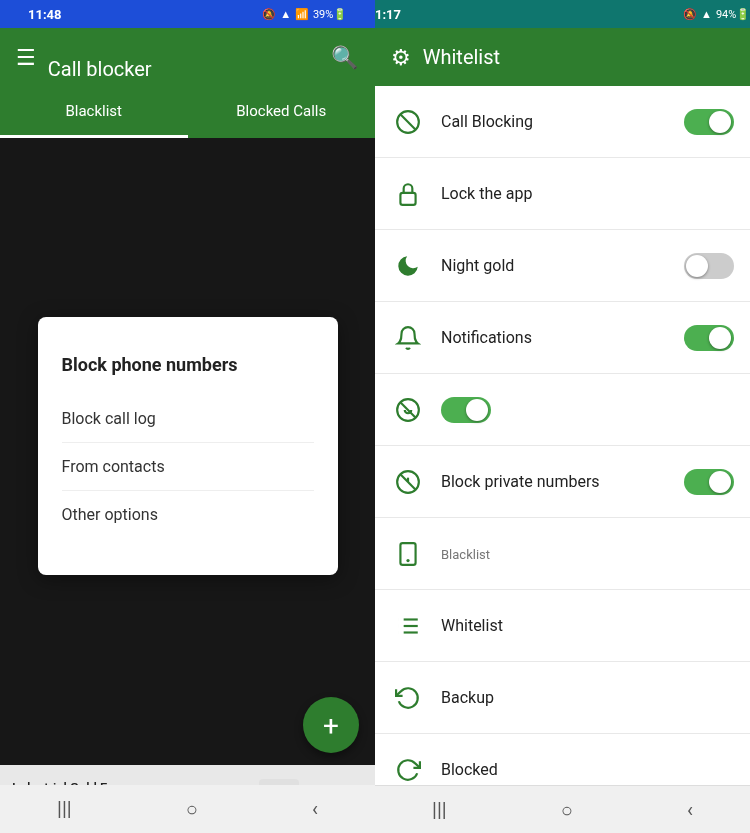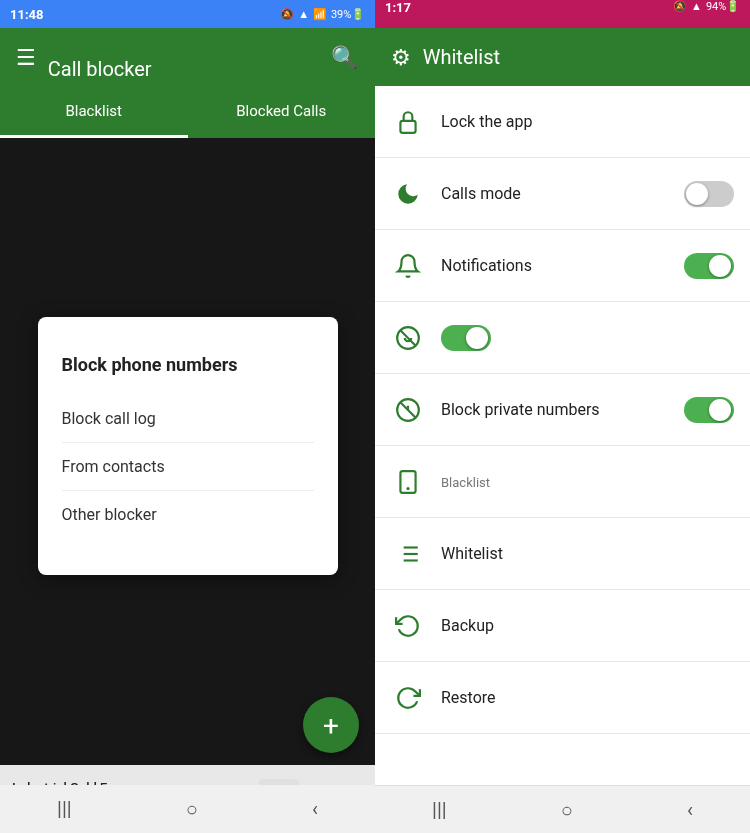--- a/index.html
+++ b/index.html
@@ -17,25 +17,25 @@
     .left-panel {
       width: 375px;
       height: 833px;
       display: flex;
       flex-direction: column;
       background: #555;
       position: relative;
     }
 
     .status-bar-left {
-      background: #3b82f6;
+      background: #1d4ed8;
       height: 28px;
       display: flex;
       align-items: center;
-      padding: 0 10px;
+      padding: 0 28px;
       color: white;
       font-size: 13px;
       justify-content: space-between;
     }
 
     .status-time-left {
       font-weight: bold;
     }
 
     .status-icons-left {
@@ -212,25 +212,25 @@
     
     .right-panel {
       width: 375px;
       height: 833px;
       display: flex;
       flex-direction: column;
       background: white;
     }
 
     .status-bar-right {
-      background: #be185d;
+      background: #0f766e;
       height: 28px;
       display: flex;
-      align-items: flex-start;
-      padding: 0 10px;
+      align-items: center;
+      padding: 0 0;
       color: white;
       font-size: 13px;
       justify-content: space-between;
     }
 
     .status-time-right {
       font-weight: bold;
     }
 
     .status-icons-right {
@@ -377,21 +377,21 @@
       <span>Blocked Calls</span>
     </div>
   </div>
 
   <div class="left-content">
     <div class="modal-overlay">
       <div class="modal-box">
         <div class="modal-title">Block phone numbers</div>
         <div class="modal-item">Block call log</div>
         <div class="modal-item">From contacts</div>
-        <div class="modal-item">Other blocker</div>
+        <div class="modal-item">Other options</div>
       </div>
     </div>
 
     <div class="fab">
       <span>+</span>
     </div>
 
     <div class="ad-bar">
       <div class="ad-text">
         <div class="ad-title">Industrial Gold Furnace</div>
@@ -423,36 +423,50 @@
 
   <div class="app-bar-right">
     <span style="color:white;font-size:22px;">⚙</span>
     <span class="app-title-right">Whitelist</span>
   </div>
 
   <div class="settings-list" id="settings-list">
       <div class="settings-item">
         <div class="item-icon">
           <svg viewBox="0 0 24 24" fill="none" stroke="#2e7d2e" stroke-width="2" width="26" height="26">
+        <circle cx="12" cy="12" r="10"></circle>
+            <line x1="4.93" y1="4.93" x2="19.07" y2="19.07"></line>
+      </svg>
+        </div>
+        <div class="item-text">
+          <div class="item-label">Call Blocking</div>
+        </div>
+        <div class="toggle on">
+          <div class="toggle-knob"></div>
+        </div>
+      </div>
+      <div class="settings-item">
+        <div class="item-icon">
+          <svg viewBox="0 0 24 24" fill="none" stroke="#2e7d2e" stroke-width="2" width="26" height="26">
         <rect x="5" y="11" width="14" height="11" rx="2"></rect>
             <path d="M8 11V7a4 4 0 018 0v4"></path>
       </svg>
         </div>
         <div class="item-text">
           <div class="item-label">Lock the app</div>
         </div>
       </div>
       <div class="settings-item">
         <div class="item-icon">
           <svg viewBox="0 0 24 24" fill="#2e7d2e" width="26" height="26">
         <path d="M21 12.79A9 9 0 1111.21 3 7 7 0 0021 12.79z"></path>
       </svg>
         </div>
         <div class="item-text">
-          <div class="item-label">Calls mode</div>
+          <div class="item-label">Night gold</div>
         </div>
         <div class="toggle off">
           <div class="toggle-knob"></div>
         </div>
       </div>
       <div class="settings-item">
         <div class="item-icon">
           <svg viewBox="0 0 24 24" fill="none" stroke="#2e7d2e" stroke-width="2" width="26" height="26">
         <path d="M18 8a6 6 0 00-12 0c0 7-3 9-3 9h18s-3-2-3-9"></path>
             <path d="M13.73 21a2 2 0 01-3.46 0"></path>
@@ -530,21 +544,21 @@
         </div>
       </div>
       <div class="settings-item">
         <div class="item-icon">
           <svg viewBox="0 0 24 24" fill="none" stroke="#2e7d2e" stroke-width="2" width="26" height="26">
         <polyline points="23 4 23 10 17 10"></polyline>
             <path d="M20.49 15a9 9 0 11-2.12-9.36L23 10"></path>
       </svg>
         </div>
         <div class="item-text">
-          <div class="item-label">Restore</div>
+          <div class="item-label">Blocked</div>
         </div>
       </div>
     </div>
 
   <div class="nav-bar-right">
     <span class="nav-icon">|||</span>
     <span class="nav-icon">○</span>
     <span class="nav-icon">‹</span>
   </div>
 </div>

